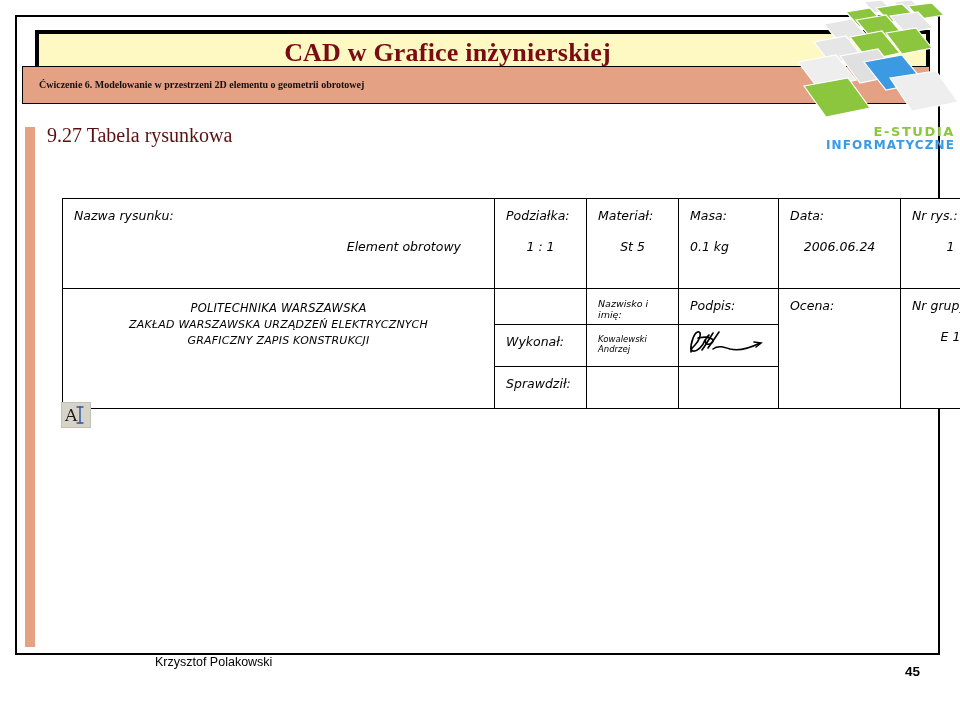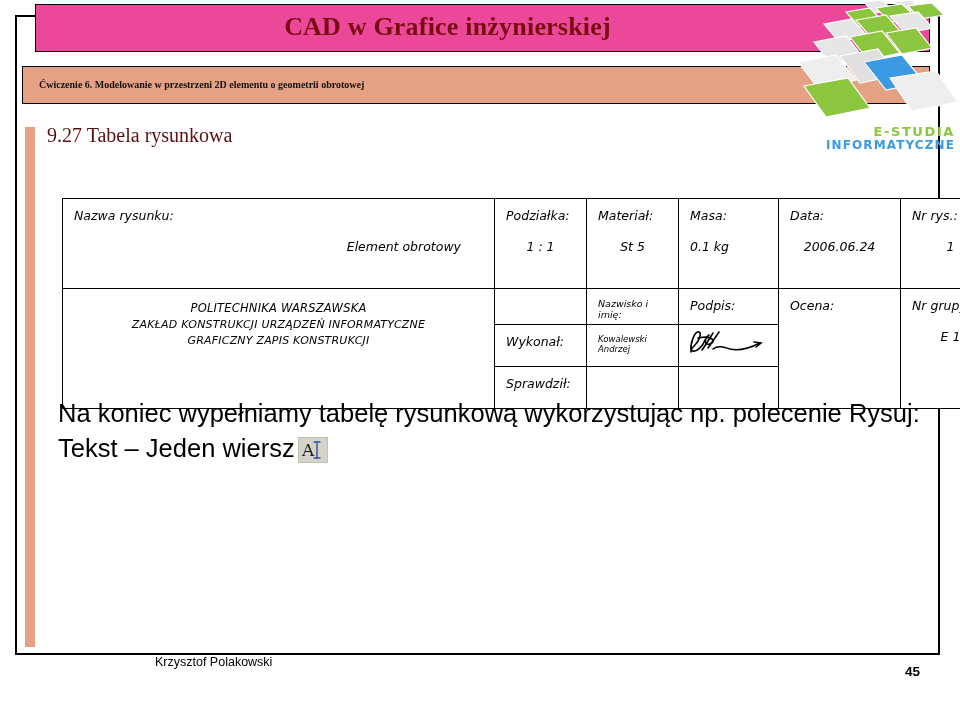--- a/index.html
+++ b/index.html
@@ -24,25 +24,25 @@
     height: 640px;
     border: 2px solid #000000;
     box-sizing: border-box;
     background: #ffffff;
   }
 
   
   #title-band {
     position: absolute;
     left: 35px;
-    top: 4px;
+    top: 30px;
     width: 895px;
     height: 48px;
-    background: #ec4899;
-    border: 1px solid #000000;
+    background: #fef9c3;
+    border: 4px solid #000000;
     box-sizing: border-box;
     z-index: 3;
   }
   #title-text {
     position: absolute;
     left: 0;
     right: 0;
     top: 50%;
     transform: translateY(-52%);
     text-align: center;
@@ -310,21 +310,21 @@
           <span class="lbl">Nr rys.:</span>
           <span class="val ctr">1</span>
         </div>
       </td>
     </tr>
 
     <tr>
       <td colspan="2" rowspan="3">
         <div class="org-block">
           <div class="org-1">POLITECHNIKA WARSZAWSKA</div>
-          <div>ZAKŁAD KONSTRUKCJI URZĄDZEŃ INFORMATYCZNE</div>
+          <div>ZAKŁAD WARSZAWSKA URZĄDZEŃ ELEKTRYCZNYCH</div>
           <div>GRAFICZNY ZAPIS KONSTRUKCJI</div>
         </div>
       </td>
       <td>
         <div class="cell-pad" style="height:18px">
           <span></span>
         </div>
       </td>
       <td>
         <div class="cell-pad tiny" style="height:18px">
@@ -390,21 +390,21 @@
       </td>
       <td>
         <div class="cell-pad" style="height:24px">
           <span></span>
         </div>
       </td>
     </tr>
   </tbody>
 </table>
 
-<div id="body-text"><span>Na koniec wypełniamy tabelę rysunkową wykorzystując np. polecenie Rysuj: Tekst – Jeden wiersz</span><span id="text-tool-icon">
+<div id="body-text"><span id="text-tool-icon">
     <svg width="24" height="22" viewBox="0 0 24 22" xmlns="http://www.w3.org/2000/svg">
       <text x="1" y="17" font-family="DejaVu Serif, serif" font-size="17" fill="#1a1a1a">A</text>
       <g stroke="#2a55a5" stroke-width="1.4" fill="none" stroke-linecap="round">
         <line x1="16" y1="3" x2="16" y2="19"></line>
         <line x1="13" y1="3" x2="19" y2="3"></line>
         <line x1="13" y1="19" x2="19" y2="19"></line>
       </g>
     </svg>
   </span></div>
 

